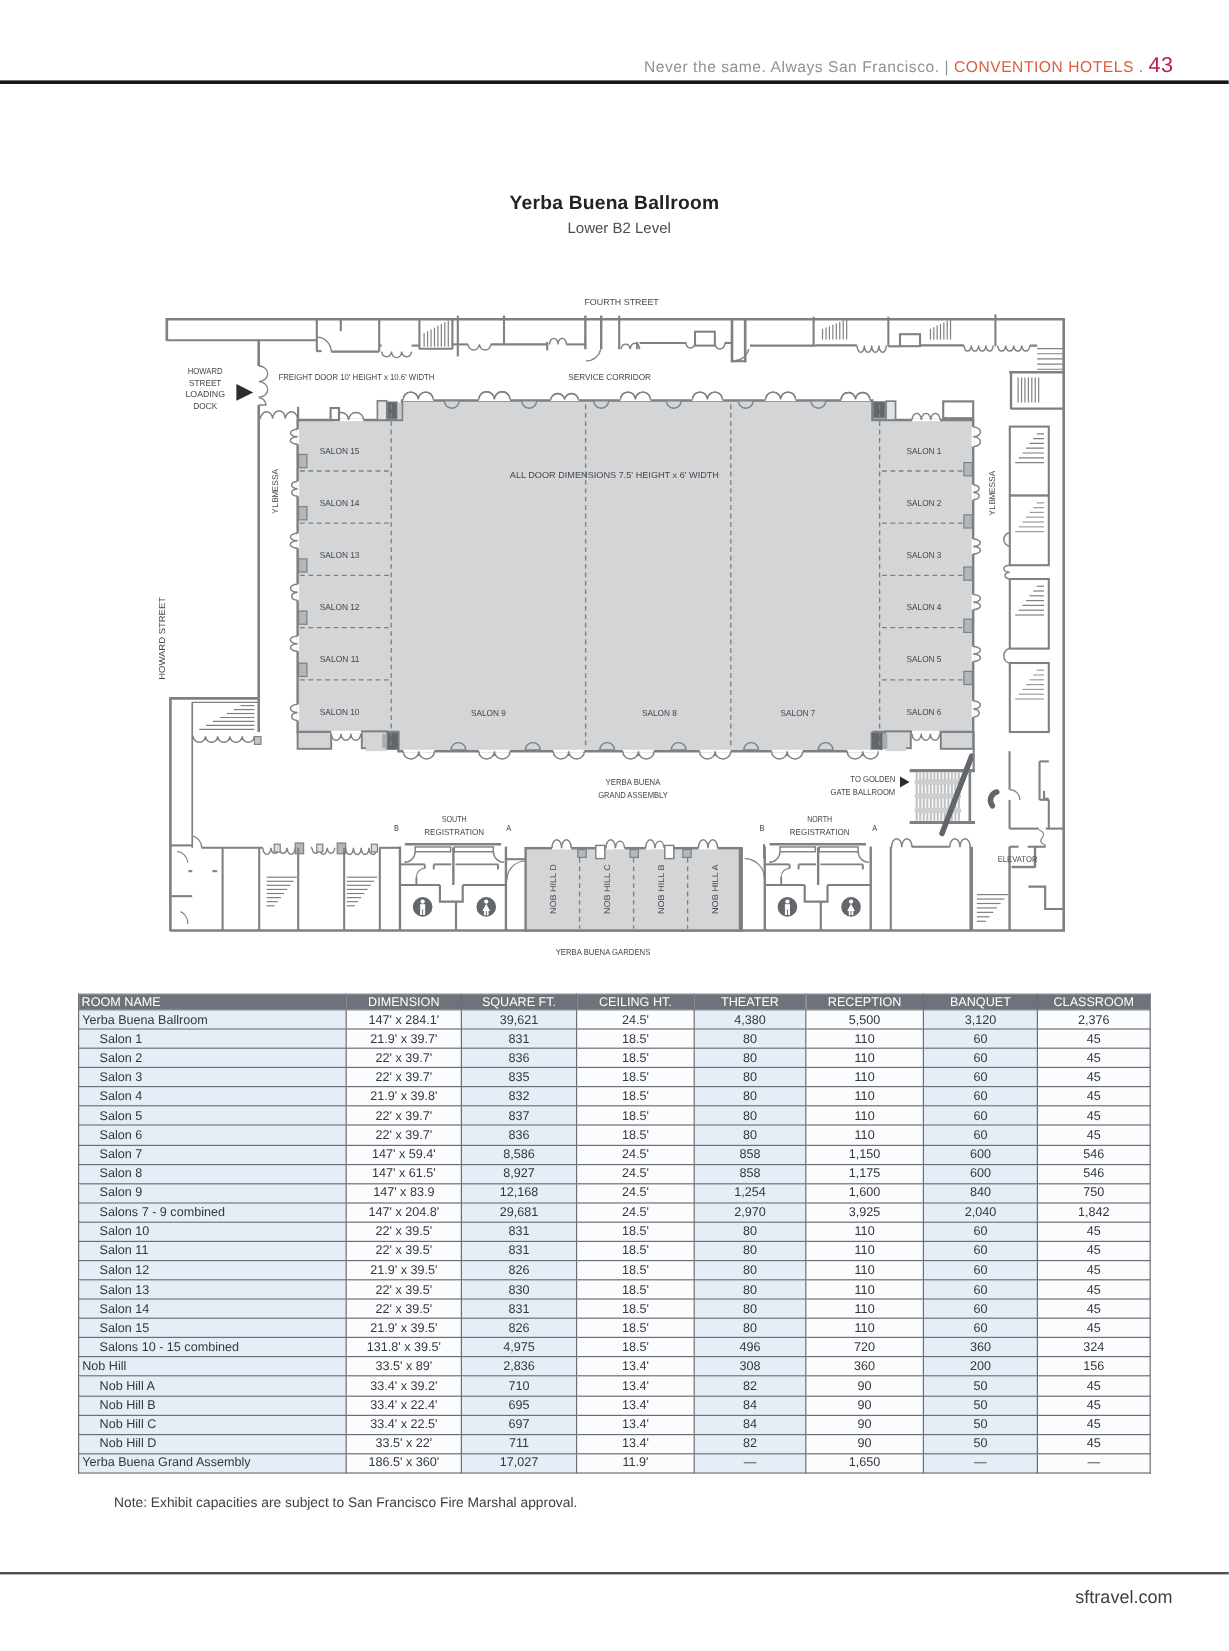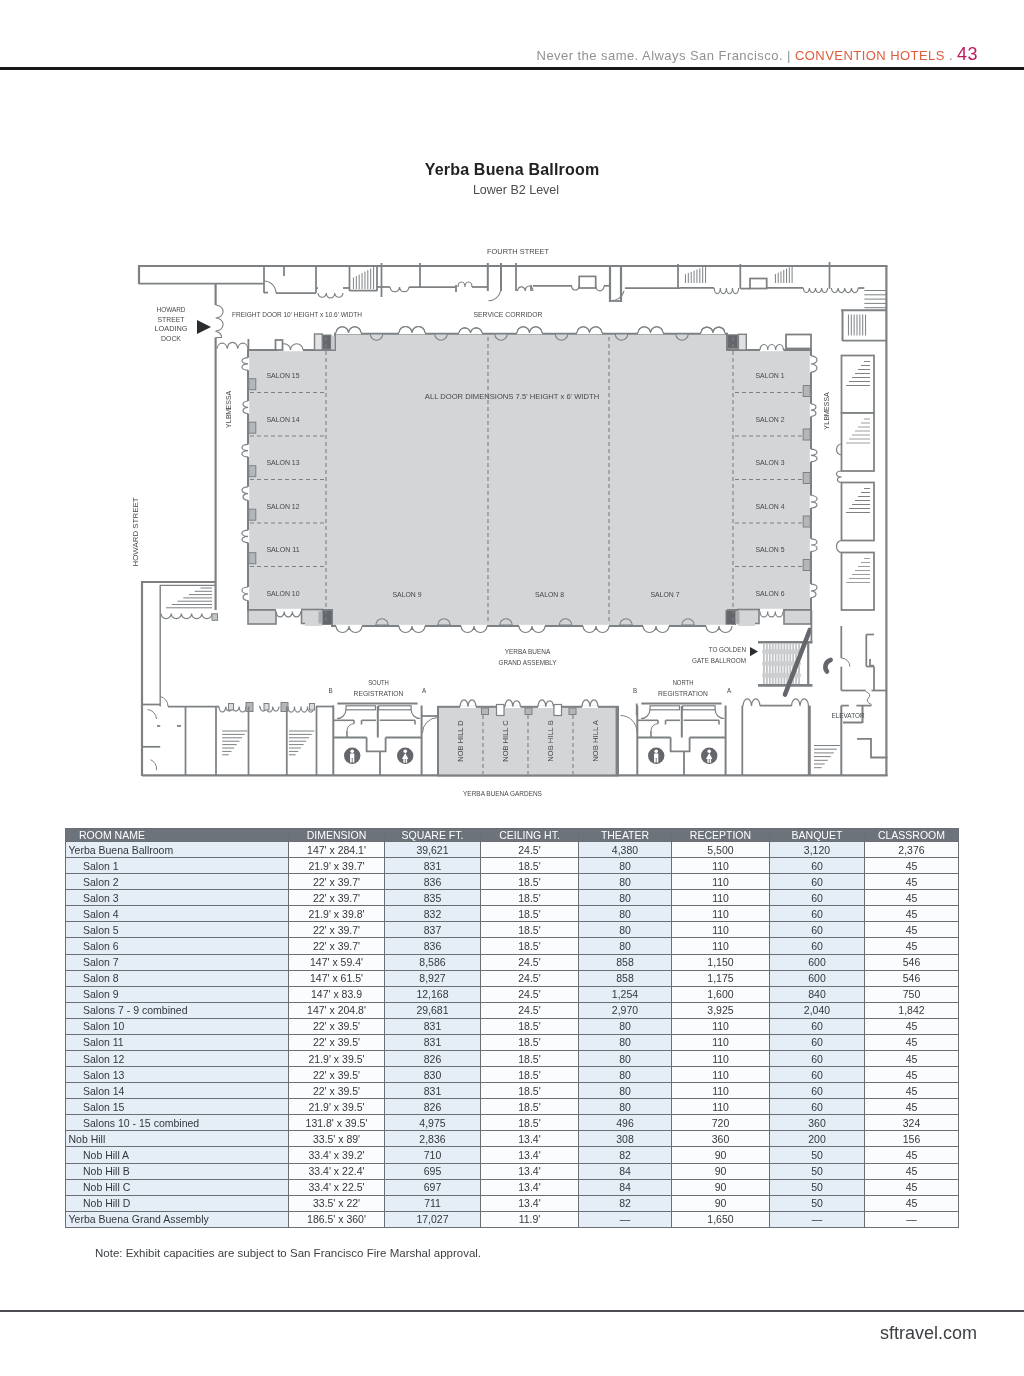--- a/index.html
+++ b/index.html
@@ -7,21 +7,21 @@
   font-family:"Liberation Sans",sans-serif;overflow:hidden;}
 .abs{position:absolute;}
 
 #captable{position:absolute;left:65px;top:828px;border-collapse:collapse;table-layout:fixed;}
 #captable td,#captable th{border:1px solid #6b6e72;padding:0;font-size:10.5px;color:#34383b;
   text-align:center;vertical-align:middle;height:15.08px;overflow:hidden;white-space:nowrap;}
 #captable th{background:#6c737a;color:#fff;font-weight:normal;font-size:10.5px;height:11.5px;}
 #captable th.nm,#captable td.nm{text-align:left;}
 #captable td.nm span{padding-left:2.5px;display:inline-block;}
 #captable td.nm span.ind{padding-left:17px;}
-#captable th.nm{padding-left:13px;}
+#captable th.nm{padding-left:2px;}
 col.c1{width:223px}col.c2{width:96px}col.c3{width:96px}col.c4{width:98px}
 col.c5{width:93px}col.c6{width:98px}col.c7{width:95px}col.c8{width:94px}
 #captable td:nth-child(odd){background:#e5edf7;}
 #captable td:nth-child(even){background:#fbfcfe;}
 </style>
 </head>
 <body>
 
 <div class="abs" style="right:46px;top:44px;font-size:13px;letter-spacing:0.45px;color:#8f9295;white-space:nowrap;">Never the same. Always San Francisco. | <span style="color:#de5b3c;">CONVENTION HOTELS</span> <span style="color:#85888b;">.</span> <span style="font-size:18px;color:#be185d;">43</span></div>
 
@@ -910,13 +910,13 @@
         <td>—</td>
         <td>—</td>
       </tr>
 </tbody>
   </table>
 
 <div class="abs" style="left:66px;top:1247px;font-size:11.5px;color:#3c3f42;margin-left:29px;">Note: Exhibit capacities are subject to San Francisco Fire Marshal approval.</div>
 
 <div class="abs" style="left:0;top:1310px;width:1024px;height:1.5px;background:#4a4d52;"></div>
 
-<div class="abs" style="right:47px;top:1323px;font-size:18px;color:#3d4043;">sftravel.com</div>
+<div class="abs" style="right:47px;top:1323px;font-size:15px;color:#3d4043;">sftravel.com</div>
 
 </body></html>

